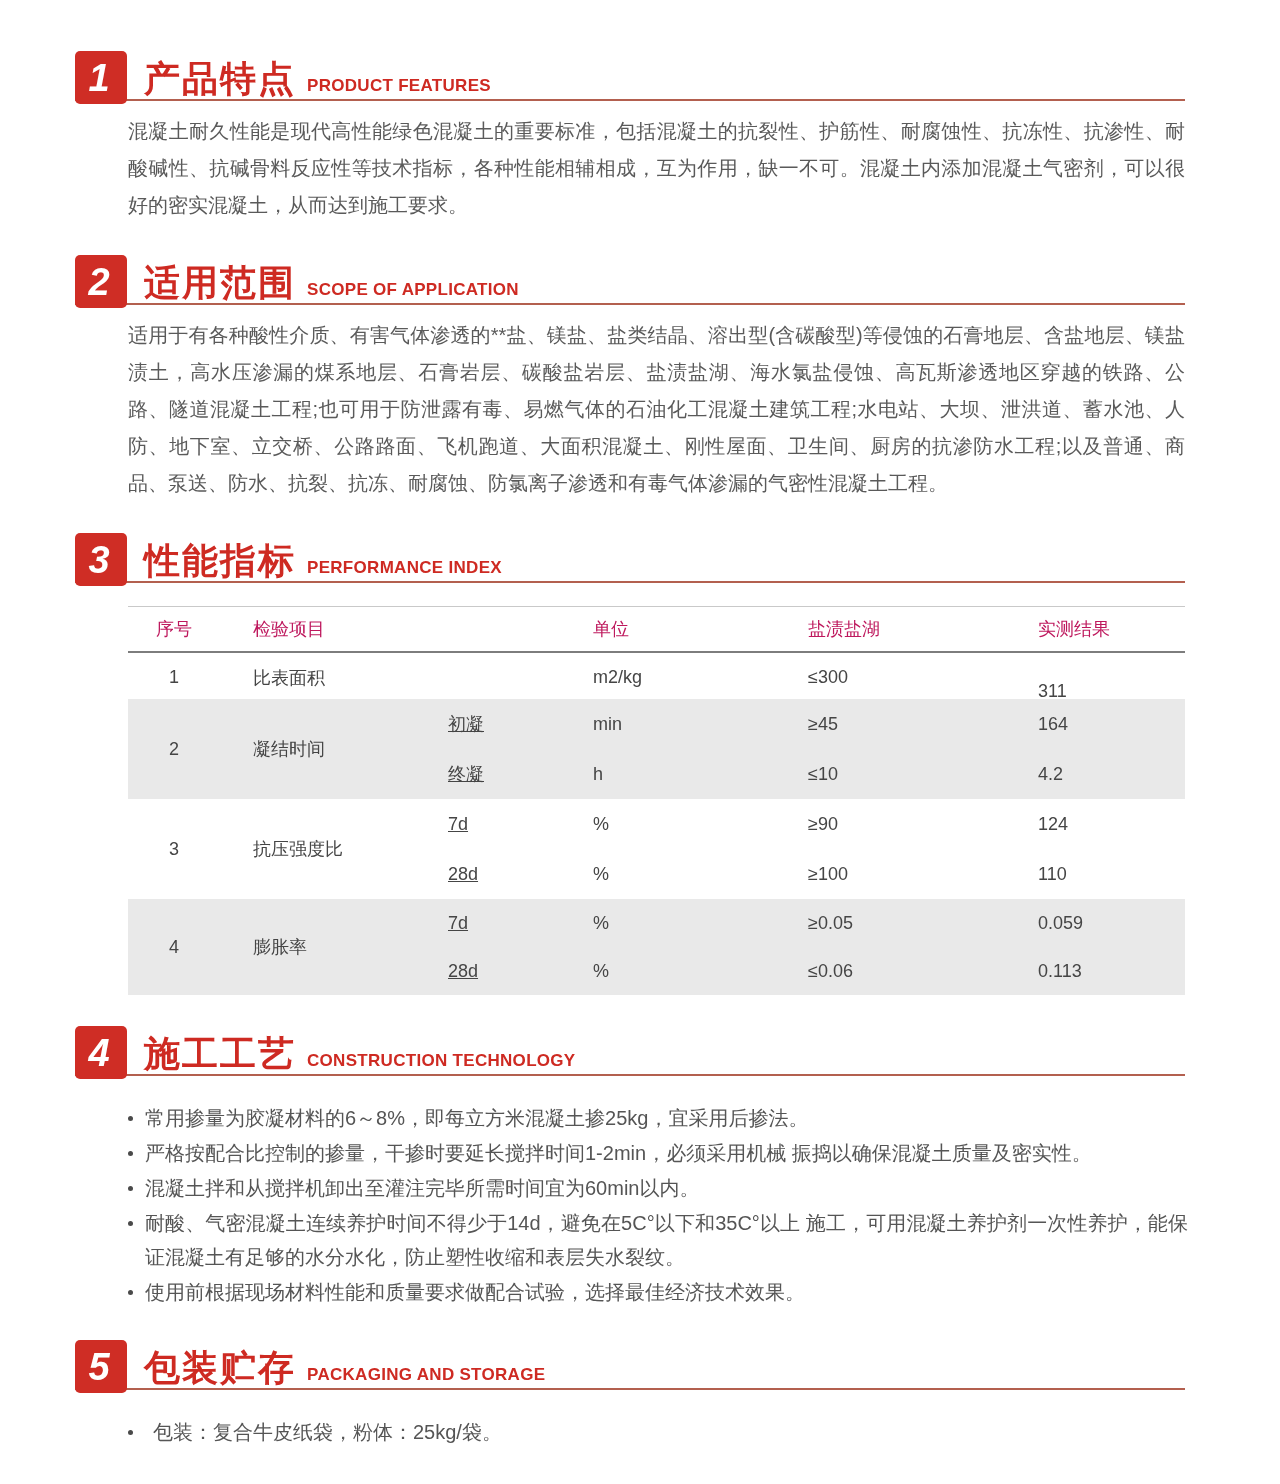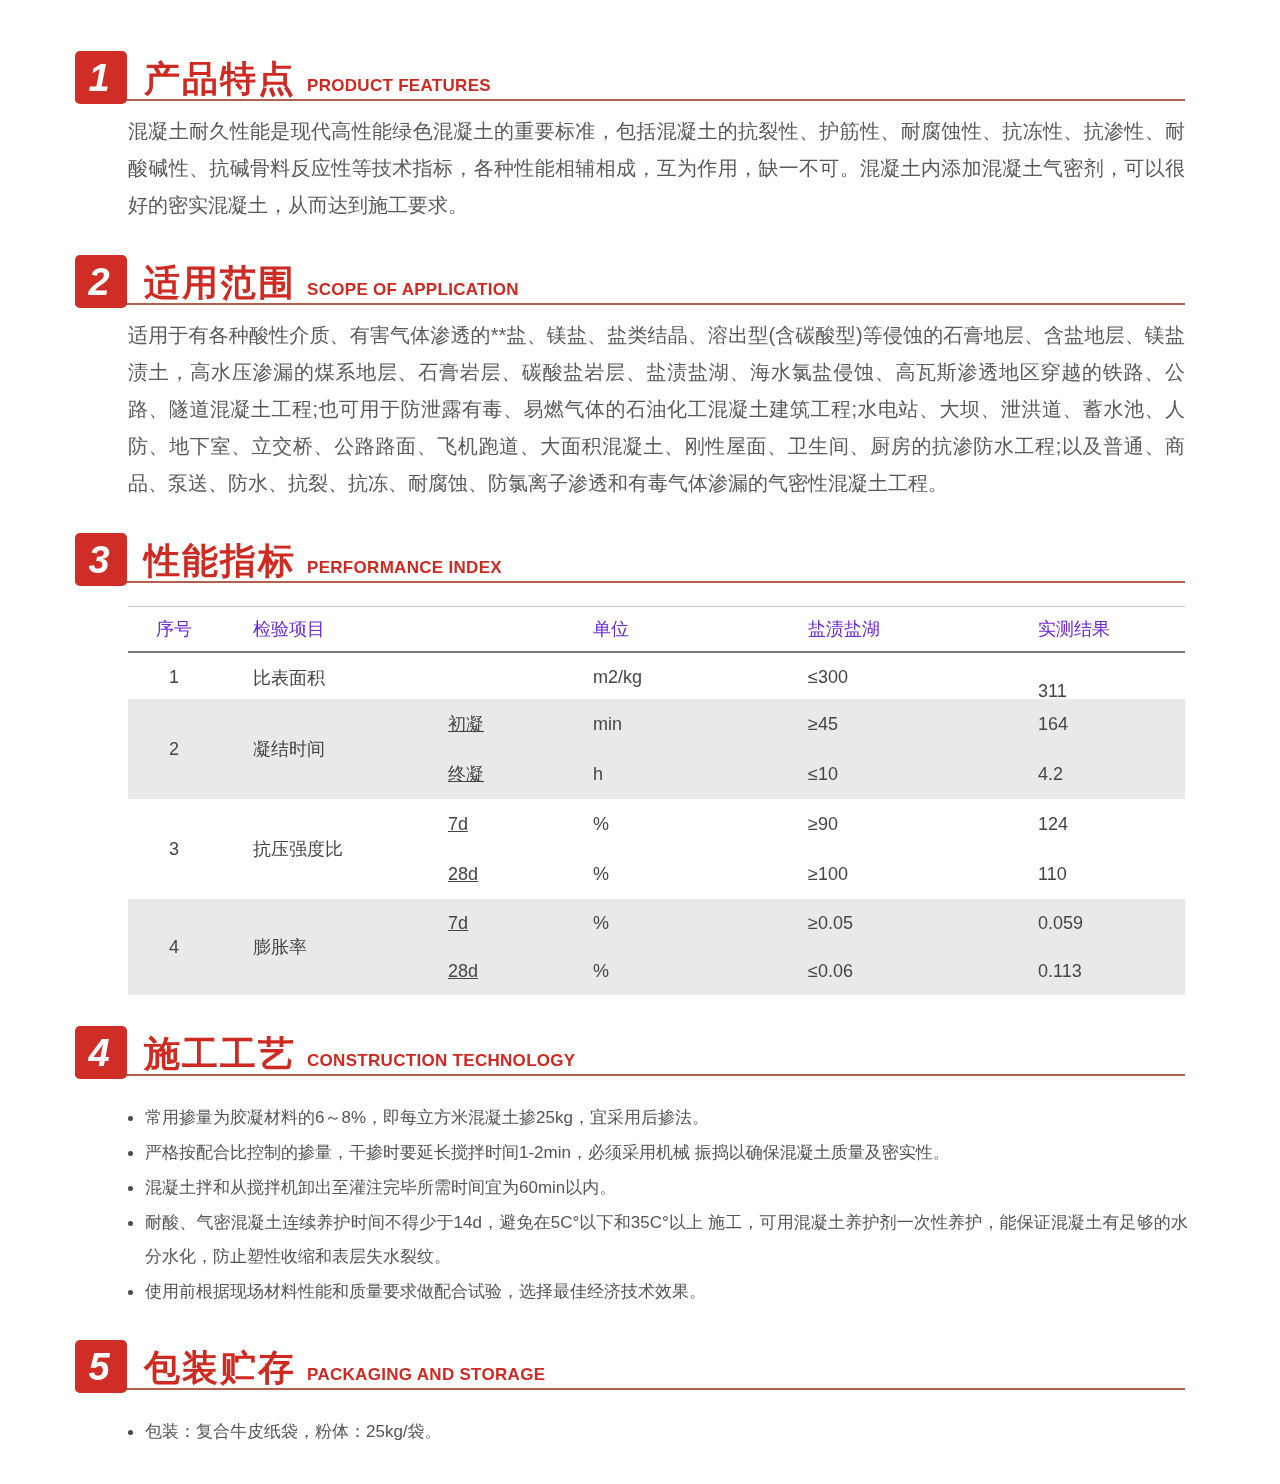--- a/index.html
+++ b/index.html
@@ -21,31 +21,31 @@
             font-weight:700;line-height:1;letter-spacing:2px;}
   .en-title{margin-left:11px;padding-bottom:8px;color:#ce2a22;font-size:17px;
             font-weight:700;letter-spacing:.3px;line-height:1;}
 
   
   .para{margin:11px 0 0 53px;width:1057px;color:#5a5a5a;font-size:20px;
         line-height:37px;text-align:justify;}
 
   
   .bullets{list-style:none;margin:24px 0 0 53px;padding:0;width:1060px;}
-  .bullets li{display:flex;color:#555555;font-size:17px;line-height:34px;
+  .bullets li{display:flex;color:#555555;font-size:20px;line-height:34px;
               margin:0 0 1px 0;text-align:justify;}
-  .bullets.loose li{margin-bottom:8px;}
+  .bullets.loose li{margin-bottom:8px;gap:8px;}
   .dot{flex:none;width:5px;height:5px;border-radius:50%;background:#4a4a4a;
        margin:15px 12px 0 0;}
 
   
   .perf-table{margin:22px 0 0 53px;width:1057px;border-top:1px solid #c9c9c9;
               color:#454545;font-size:18px;}
   .t-head,.t-row{display:grid;grid-template-columns:92px 196px 142px 216px 230px 1fr;}
-  .t-head{height:44px;align-items:center;border-bottom:2px solid #7d7d7d;color:#6d28d9;}
+  .t-head{height:44px;align-items:center;border-bottom:2px solid #7d7d7d;color:#be185d;}
   .t-row.single{height:46px;}
   .t-row.double{height:100px;grid-template-rows:1fr 1fr;}
   .t-row:last-child{height:96px;}
   .t-row.shaded{background:#e9e9e9;}
   .tc{display:flex;align-items:center;}
   .c1{justify-content:center;}
   .c2{padding-left:33px;}
   .c3{padding-left:32px;text-decoration:underline;}
   .c4{padding-left:35px;}
   .c5{padding-left:34px;}

